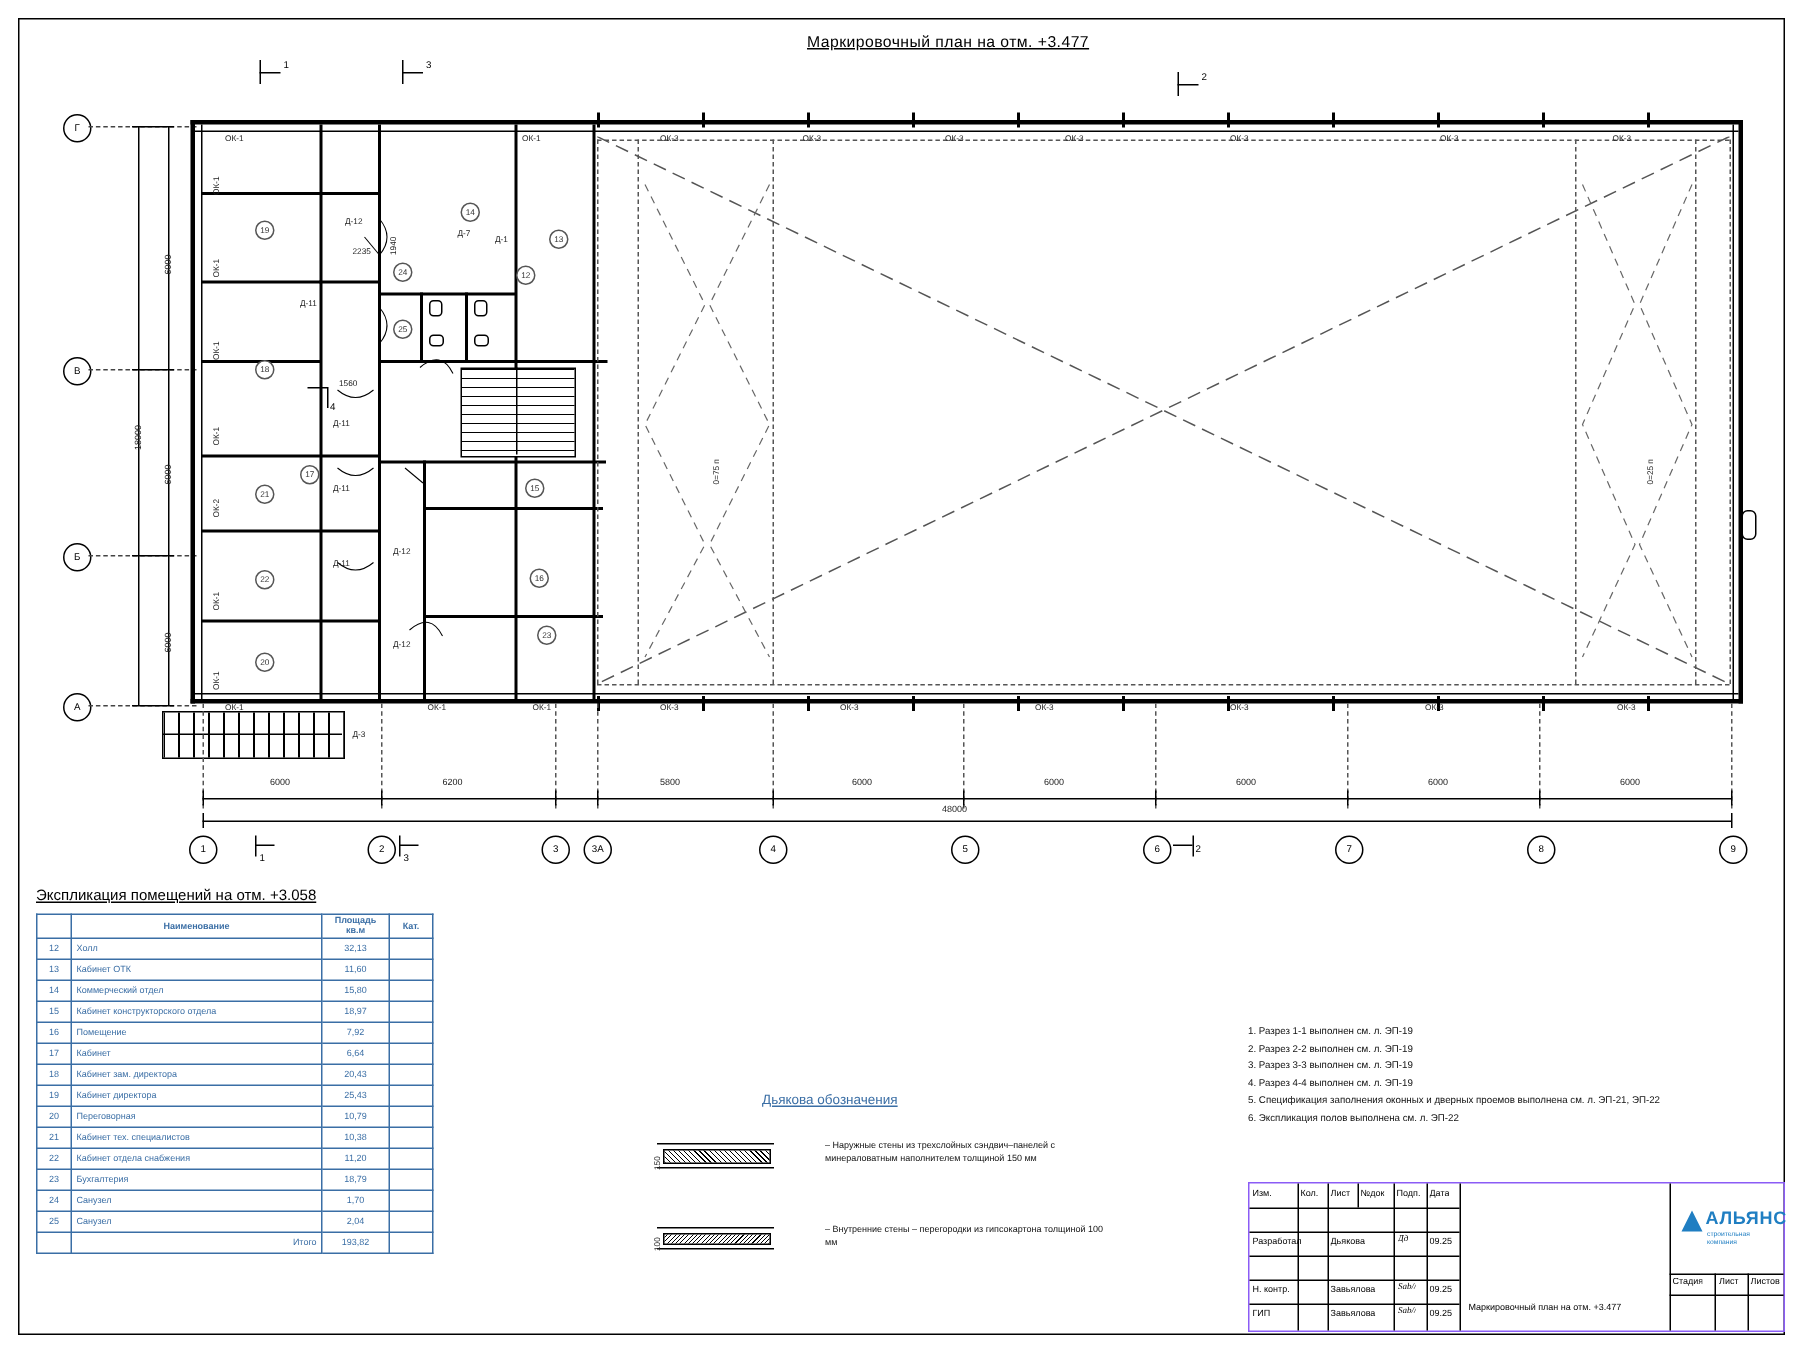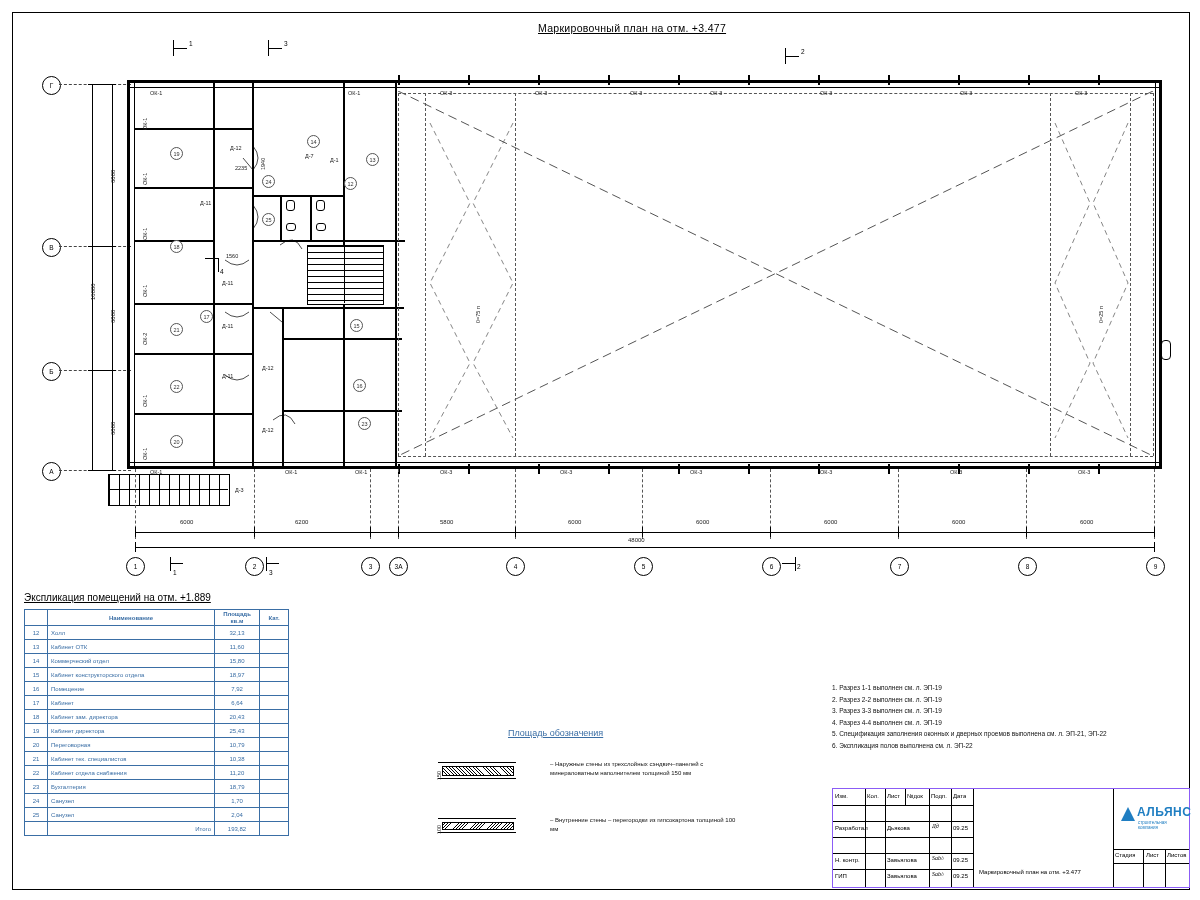--- a/index.html
+++ b/index.html
@@ -375,21 +375,21 @@
       </div>
     <div class="circ rm" style="left:232px;top:140px;">
         <span>24</span>
       </div>
     <div class="circ rm" style="left:232px;top:178px;">
         <span>25</span>
       </div>
   </div>
 
   <div class="abs" style="left:24px;top:592px;">
-    <div style="font-size:10px;text-decoration:underline;color:#000;margin-bottom:6px;">Экспликация помещений на отм. +1.889</div>
+    <div style="font-size:10px;text-decoration:underline;color:#000;margin-bottom:6px;">Экспликация помещений на отм. +3.058</div>
     <table class="exp">
       <thead>
         <tr>
           <th class="hd" style="width:16px;"></th>
           <th class="hd" style="width:160px;">Наименование</th>
           <th class="hd" style="width:38px;line-height:6.5px;">Площадь кв.м</th>
           <th class="hd" style="width:22px;">Кат.</th>
         </tr>
       </thead>
       <tbody id="exp-body">
@@ -481,21 +481,21 @@
             <td></td>
             <td style="text-align:right">Итого</td>
             <td style="text-align:center">193,82</td>
             <td></td>
           </tr>
         </tbody>
     </table>
   </div>
 
   <div class="abs" style="left:430px;top:728px;width:330px;">
-    <div style="font-size:9px;text-decoration:underline;color:#3a6ea5;margin-left:78px;">Площадь обозначения</div>
+    <div style="font-size:9px;text-decoration:underline;color:#3a6ea5;margin-left:78px;">Дьякова обозначения</div>
 
     <div class="abs" style="left:0px;top:32px;">
       <div class="abs hatch" style="left:12px;top:6px;width:70px;height:8px;border:1px solid #000;"></div>
       <div class="abs" style="left:8px;top:2px;width:78px;border-top:1px solid #000;"></div>
       <div class="abs" style="left:8px;top:18px;width:78px;border-top:1px solid #000;"></div>
       <div class="abs lbl vtxt" style="left:6px;top:20px;transform:rotate(-90deg);">150</div>
       <div class="abs legend-txt" style="left:120px;top:0px;width:190px;">– Наружные стены из трехслойных сэндвич–панелей с минераловатным наполнителем толщиной 150 мм</div>
     </div>
 
     <div class="abs" style="left:0px;top:88px;">

